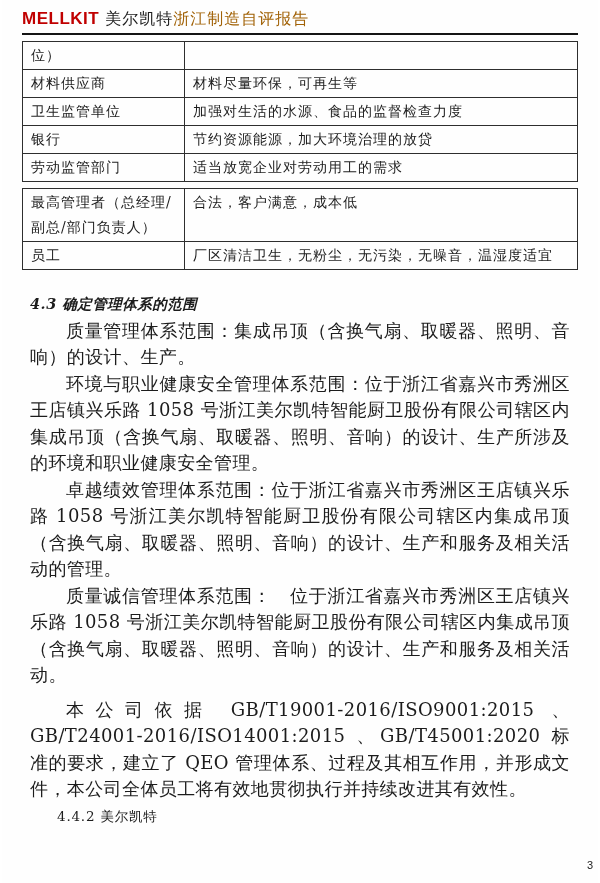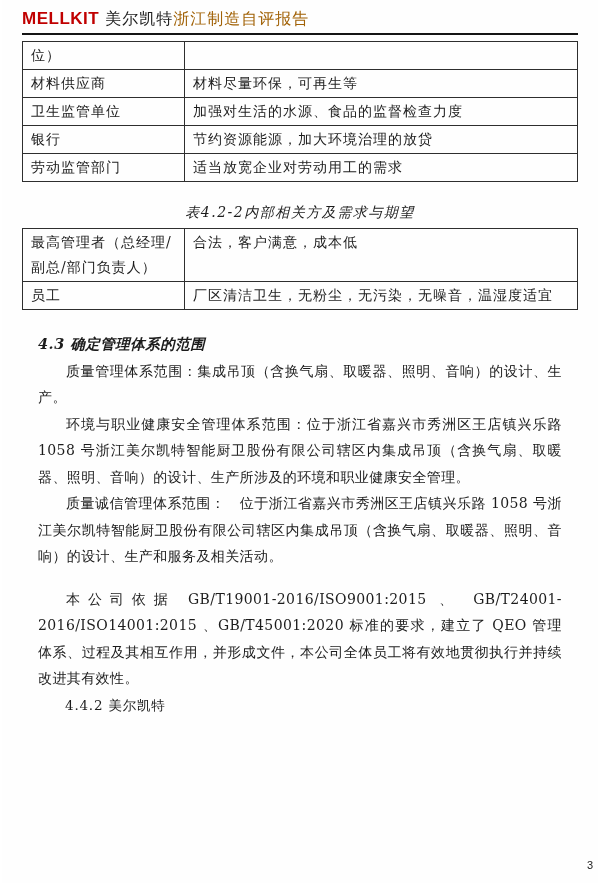--- a/index.html
+++ b/index.html
@@ -29,28 +29,28 @@
   }
   table.t col.c1 { width:162px; }
   table.t1 td { height:25px; }
   table.t2 td { vertical-align:top; line-height:25px; padding-top:1px; padding-bottom:1px; }
   
   .caption {
     margin-top:20px; text-align:center; font-size:14px;
     font-style:italic; letter-spacing:1.5px; line-height:20px;
   }
   
-  .sec { margin:16px; }
+  .sec { margin:8px; }
   .sec-heading {
     font-size:14.5px; font-weight:700; font-style:italic;
     line-height:26.5px; margin:0; letter-spacing:0.5px;
   }
   .h43 { margin-top:21px; }
   .body-p {
-    margin:0; text-indent:2em; font-size:14px; line-height:26.5px;
+    margin:0; text-indent:2em; font-size:18px; line-height:26.5px;
     text-align:justify; letter-spacing:0.4px;
   }
   .subhead {
     margin:0; text-indent:2em; font-size:13.5px; line-height:26.5px;
     letter-spacing:0.8px;
   }
   
   .page-num {
     position:absolute; right:5px; bottom:12px; font-size:11px;
     font-family:"Liberation Sans","DejaVu Sans",sans-serif; color:#222;
@@ -89,21 +89,20 @@
         <td>银行</td>
         <td>节约资源能源，加大环境治理的放贷</td>
       </tr>
       <tr>
         <td>劳动监管部门</td>
         <td>适当放宽企业对劳动用工的需求</td>
       </tr>
     </tbody>
   </table>
 
-  <div class="caption">表4.2-2内部相关方及需求与期望</div>
 
   <table class="t t2">
     <colgroup>
         <col class="c1">
         <col>
       </colgroup>
     <tbody>
       <tr>
         <td>最高管理者（总经理/副总/部门负责人）</td>
         <td>合法，客户满意，成本低</td>
@@ -112,20 +111,21 @@
         <td>员工</td>
         <td>厂区清洁卫生，无粉尘，无污染，无噪音，温湿度适宜</td>
       </tr>
     </tbody>
   </table>
 
   <div class="sec">
     <p class="sec-heading h43">4.3 确定管理体系的范围</p>
     <p class="body-p">质量管理体系范围：集成吊顶（含换气扇、取暖器、照明、音响）的设计、生产。</p>
     <p class="body-p">环境与职业健康安全管理体系范围：位于浙江省嘉兴市秀洲区王店镇兴乐路 1058 号浙江美尔凯特智能厨卫股份有限公司辖区内集成吊顶（含换气扇、取暖器、照明、音响）的设计、生产所涉及的环境和职业健康安全管理。</p>
+    <p class="body-p">卓越绩效管理体系范围：位于浙江省嘉兴市秀洲区王店镇兴乐路 1058 号浙江美尔凯特智能厨卫股份有限公司辖区内集成吊顶（含换气扇、取暖器、照明、音响）的设计、生产和服务及相关活动的管理。</p>
     <p class="body-p">质量诚信管理体系范围：　位于浙江省嘉兴市秀洲区王店镇兴乐路 1058 号浙江美尔凯特智能厨卫股份有限公司辖区内集成吊顶（含换气扇、取暖器、照明、音响）的设计、生产和服务及相关活动。</p>
   </div>
 
   <div class="sec">
     <p class="body-p">本公司依据 GB/T19001-2016/ISO9001:2015 、 GB/T24001-2016/ISO14001:2015 、GB/T45001:2020 标准的要求，建立了 QEO 管理体系、过程及其相互作用，并形成文件，本公司全体员工将有效地贯彻执行并持续改进其有效性。</p>
     <p class="subhead">4.4.2 美尔凯特</p>
   </div>
 
   <div class="page-num">3</div>
 

